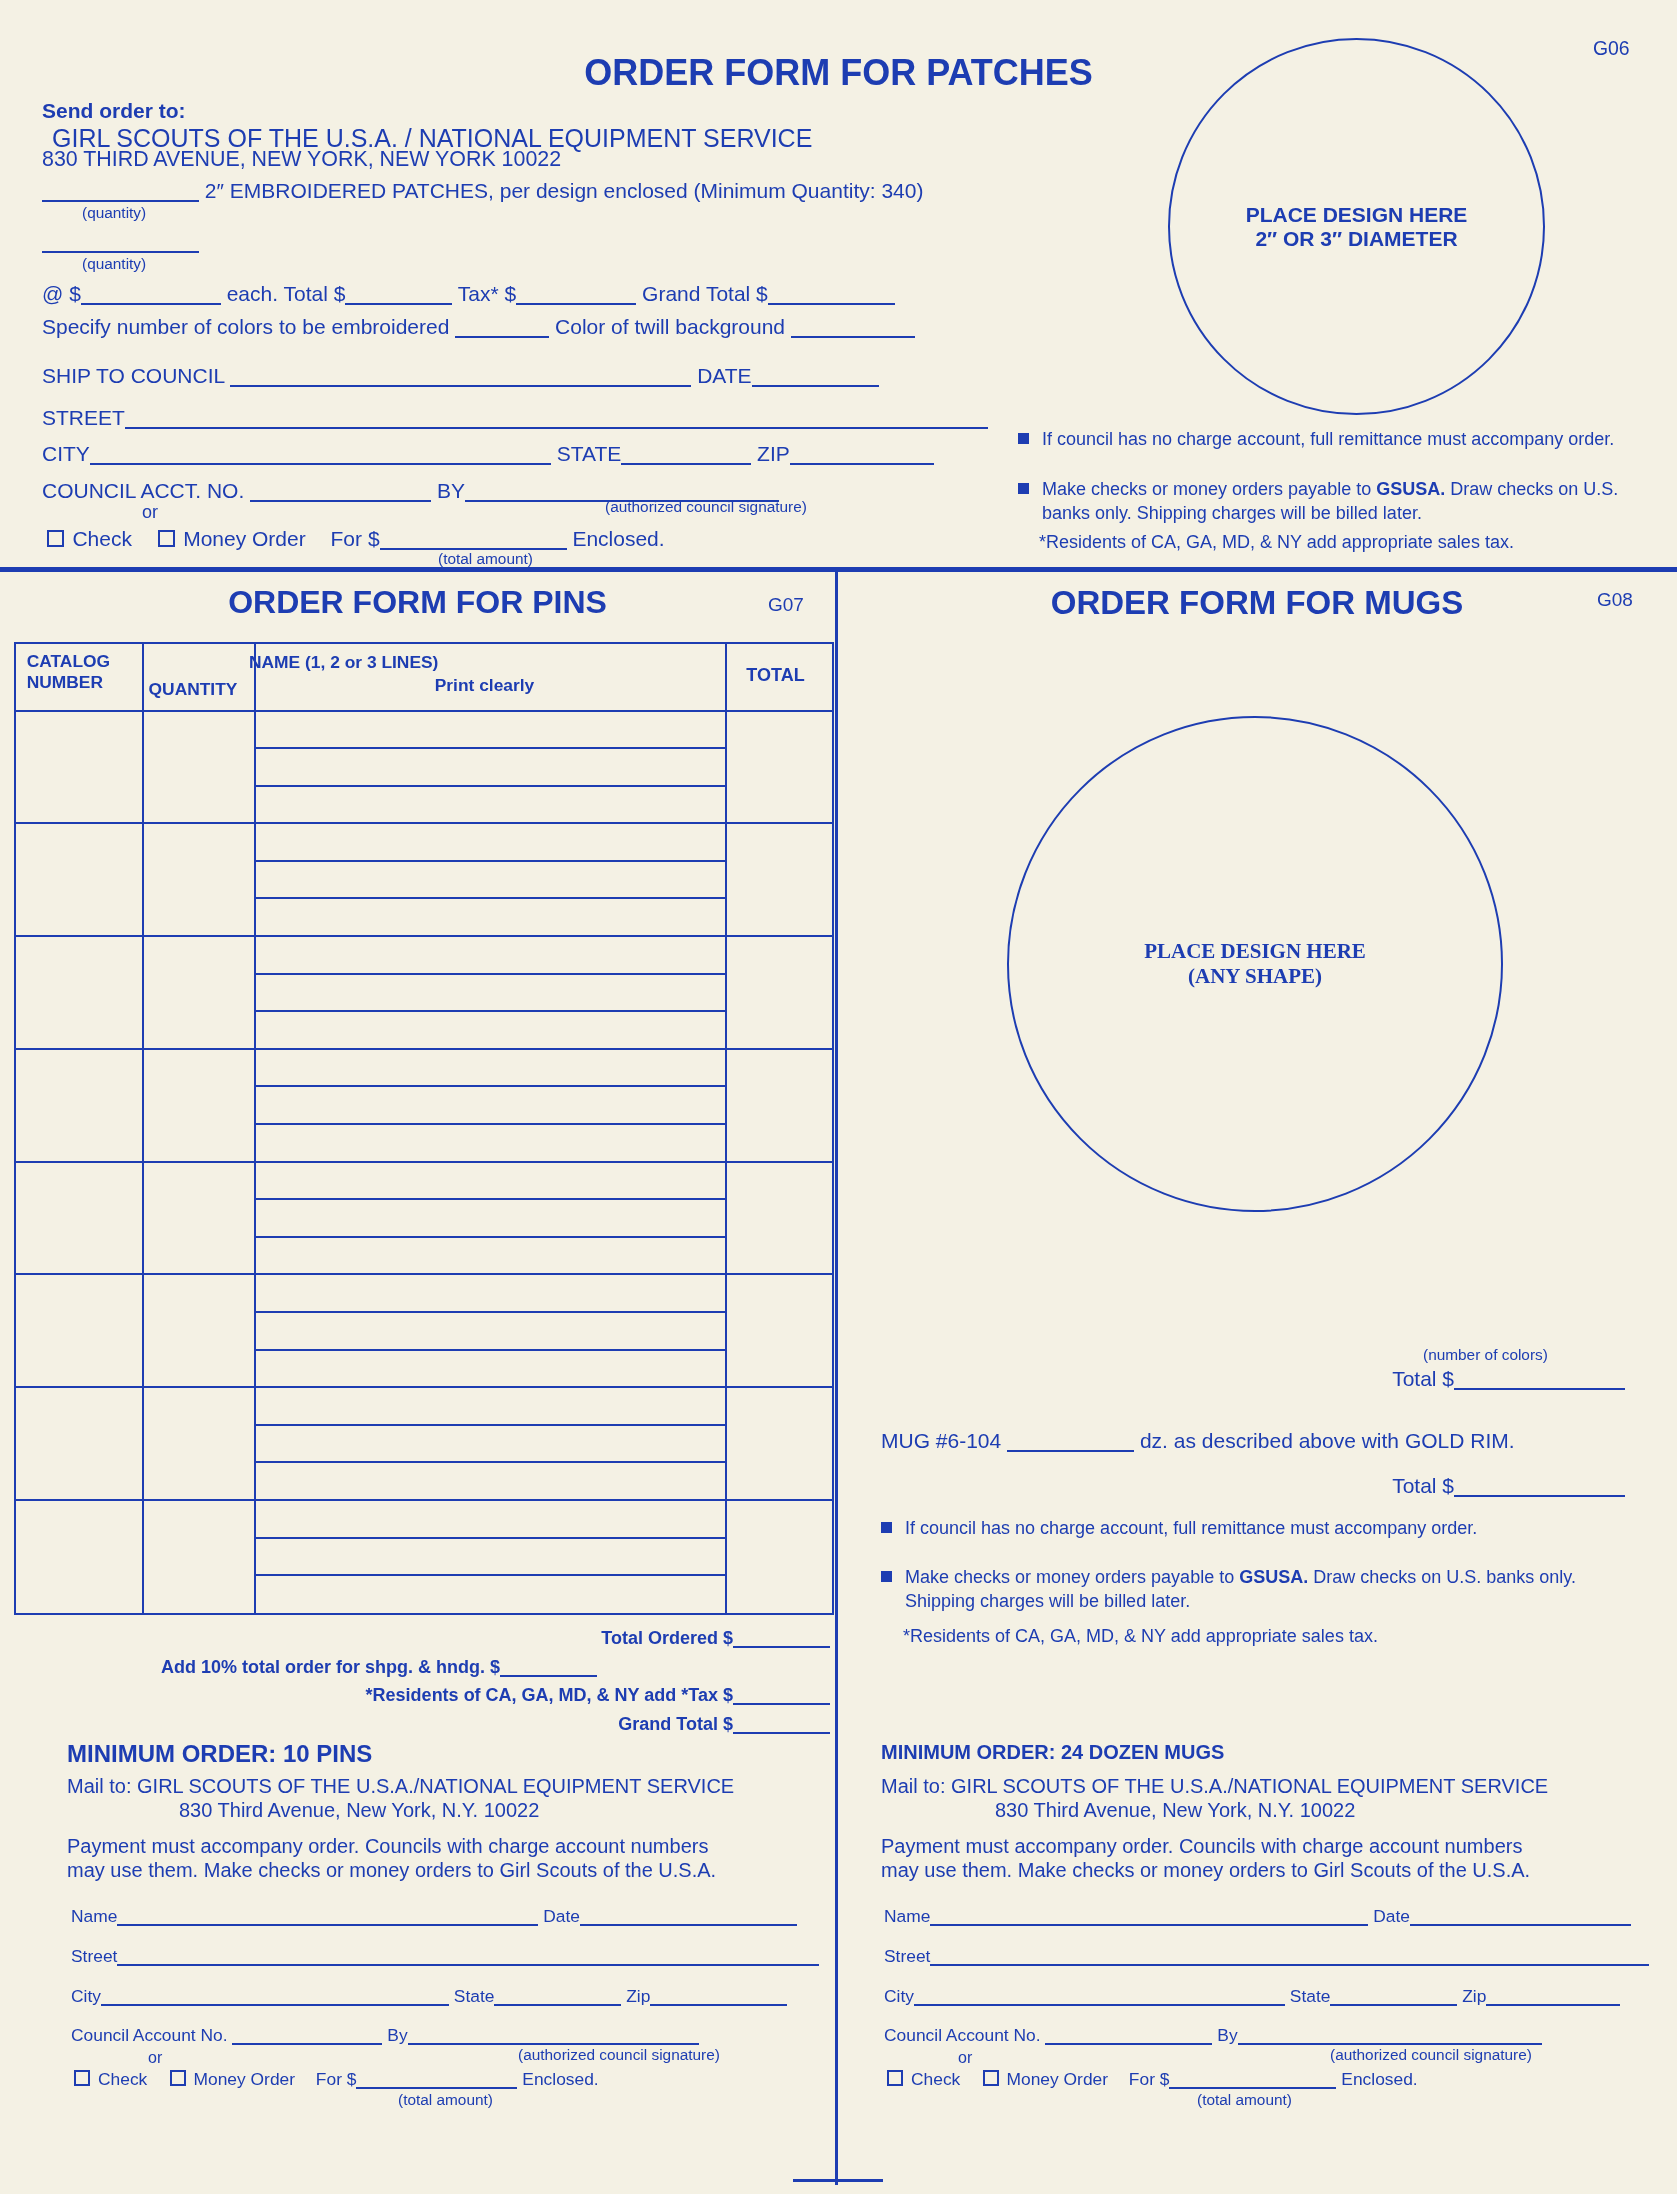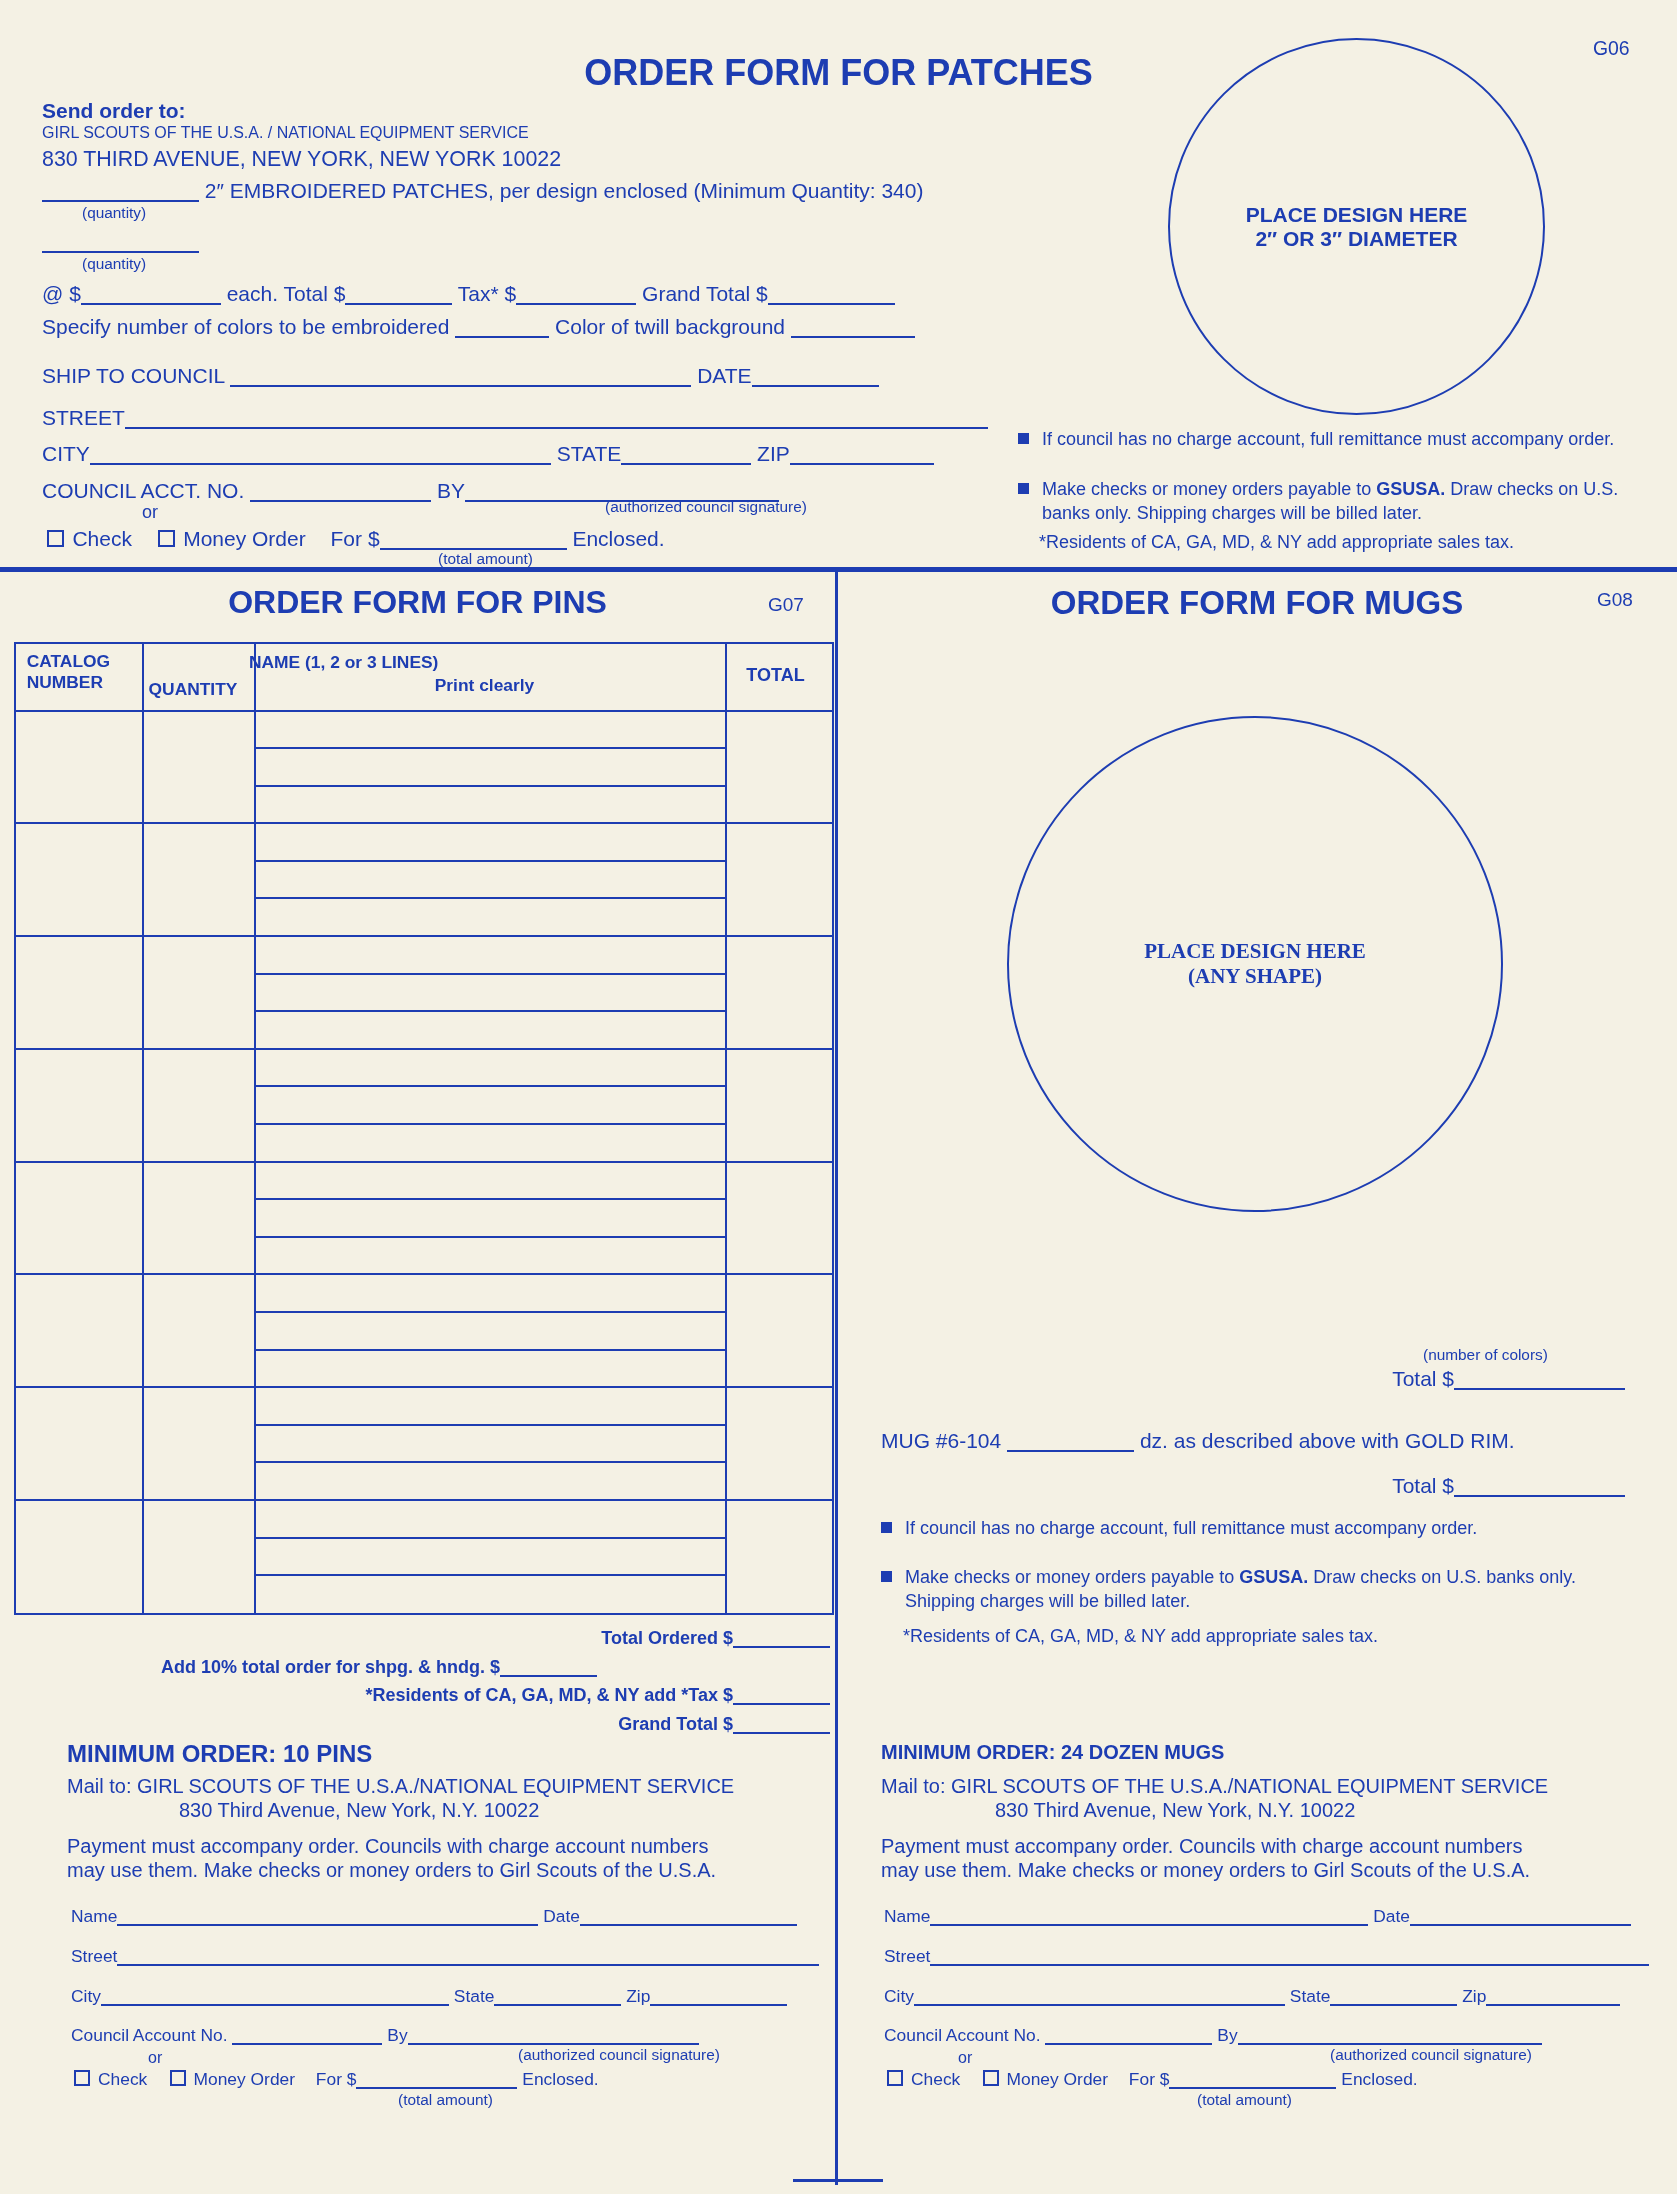--- a/index.html
+++ b/index.html
@@ -25,21 +25,21 @@
 </style>
 </head>
 <body>
 
 <div class="page">
 
   <div class="t b" style="left:437px;top:51px;width:803px;text-align:center;font-size:36px">ORDER FORM FOR PATCHES</div>
   <div class="t" style="left:1593px;top:37px;font-size:19.4px">G06</div>
 
   <div class="t b" style="left:42px;top:98px">Send order to:</div>
-  <div class="t" style="left:42px;top:123px;font-size:16px">GIRL SCOUTS OF THE U.S.A. / NATIONAL EQUIPMENT SERVICE</div>
+  <div class="t" style="left:52px;top:123px;font-size:25px">GIRL SCOUTS OF THE U.S.A. / NATIONAL EQUIPMENT SERVICE</div>
   <div class="t" style="left:42px;top:147px;font-size:21.4px">830 THIRD AVENUE, NEW YORK, NEW YORK 10022</div>
 
   <div class="t" style="left:42px;top:178px"><span class="bl" style="width:157px"></span>
     <span>2″ EMBROIDERED PATCHES, per design enclosed (Minimum Quantity: 340)</span></div>
   <div class="t cap" style="left:82px;top:204px">(quantity)</div>
 
   <div class="t" style="left:42px;top:229px"><span class="bl" style="width:157px"></span>
     </div>
   <div class="t cap" style="left:82px;top:255px">(quantity)</div>
 

